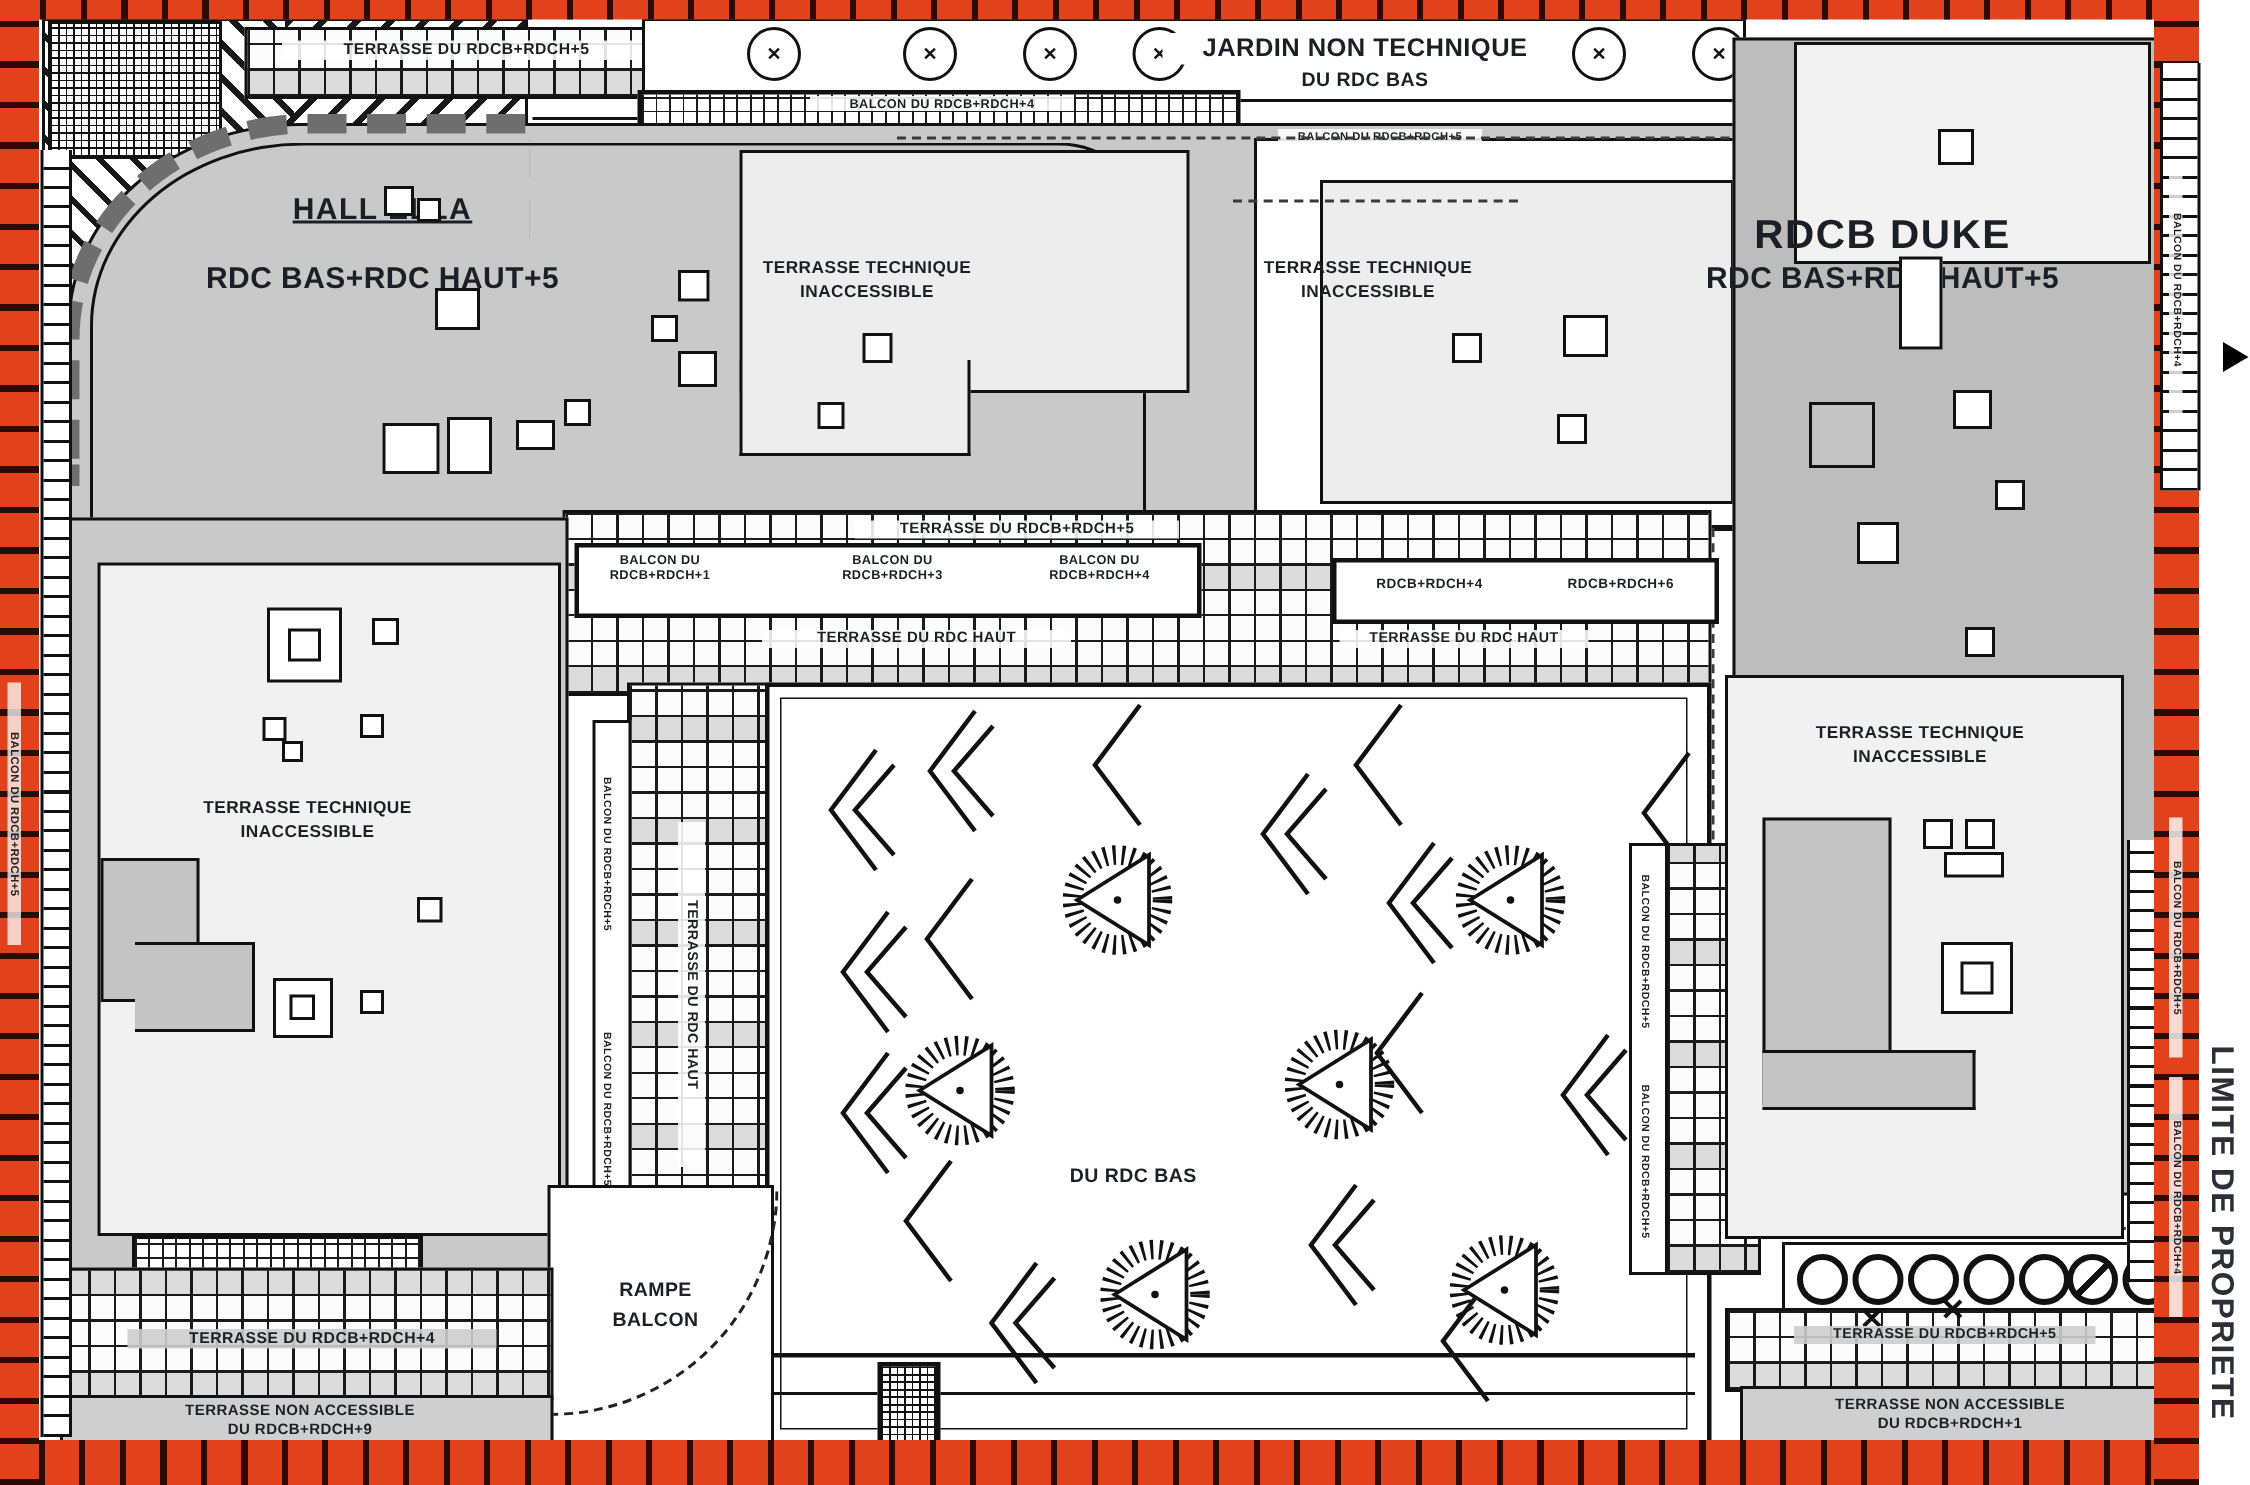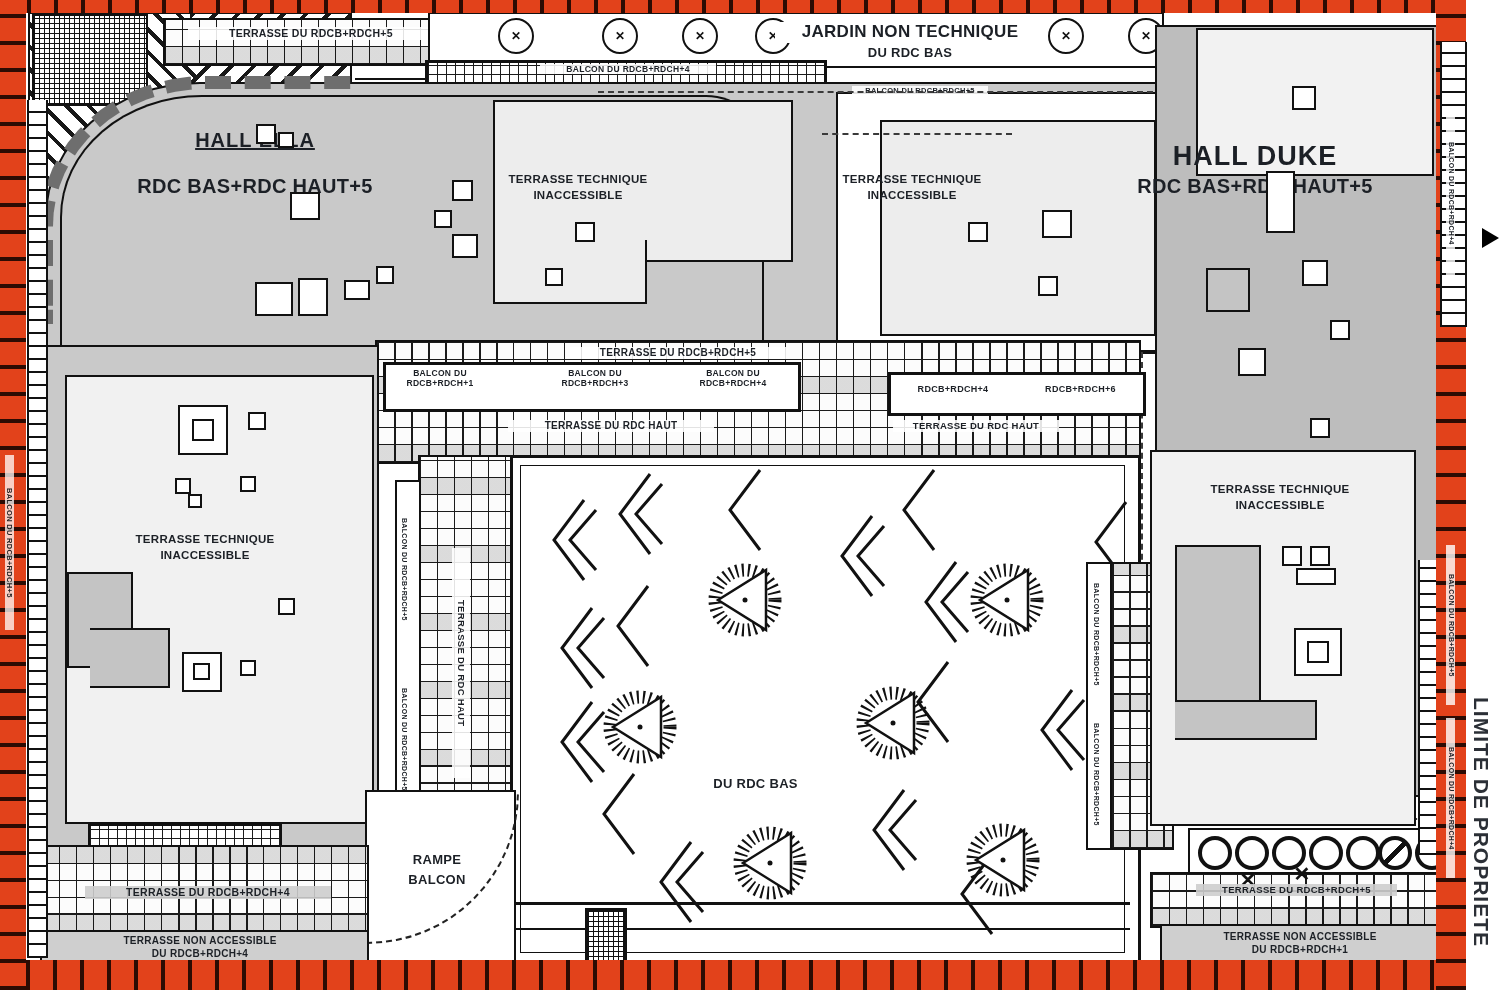--- a/index.html
+++ b/index.html
@@ -117,21 +117,21 @@
   <div class="abs sqw" style="left:1038px;top:276px;width:16px;height:16px;"></div>
   <div class="abs lbl chip" style="left:852px;top:86px;width:130px;font-size:7.5px;">BALCON DU RDCB+RDCH+5</div>
 
   <div class="abs dashH" style="left:598px;top:91px;width:555px;height:0;"></div>
   <div class="abs dashH" style="left:822px;top:133px;width:190px;height:0;"></div>
   <div class="abs dashH" style="left:1165px;top:818px;width:262px;height:0;"></div>
   <div class="abs dashV" style="left:1141px;top:352px;width:0;height:470px;"></div>
 
   <div class="abs graymd" style="left:1155px;top:25px;width:282px;height:768px;"></div>
   <div class="abs" style="left:1196px;top:28px;width:234px;height:144px;background:#f2f2f2;border:2px solid #111;"></div>
-  <div class="abs lbl" style="left:1130px;top:140px;width:250px;font-size:27px;letter-spacing:1px;">HALL DUKE</div>
+  <div class="abs lbl" style="left:1130px;top:140px;width:250px;font-size:27px;letter-spacing:1px;">RDCB DUKE</div>
   <div class="abs lbl" style="left:1105px;top:174px;width:300px;font-size:20px;">RDC BAS+RDC HAUT+5</div>
   <div class="abs sqw" style="left:1292px;top:86px;width:20px;height:20px;"></div>
   <div class="abs sqw" style="left:1266px;top:171px;width:25px;height:58px;"></div>
   <div class="abs sqg" style="left:1206px;top:268px;width:40px;height:40px;"></div>
   <div class="abs sqw" style="left:1302px;top:260px;width:22px;height:22px;"></div>
   <div class="abs sqw" style="left:1330px;top:320px;width:16px;height:16px;"></div>
   <div class="abs sqw" style="left:1238px;top:348px;width:24px;height:24px;"></div>
   <div class="abs sqw" style="left:1310px;top:418px;width:16px;height:16px;"></div>
 
   <div class="abs grid16" style="left:375px;top:340px;width:762px;height:120px;border:2px solid #111;"></div>
@@ -286,21 +286,21 @@
   <div class="abs" style="left:365px;top:790px;width:147px;height:172px;background:#fff;border:2.5px solid #111;"></div>
   <div class="abs" style="left:215px;top:640px;width:300px;height:300px;border:2.5px dashed #222;border-radius:50%;clip-path:inset(50% 0 0 50%);"></div>
   <div class="abs lbl" style="left:372px;top:852px;width:130px;font-size:13px;">RAMPE</div>
   <div class="abs lbl" style="left:372px;top:872px;width:130px;font-size:13px;">BALCON</div>
 
   <div class="abs grid8" style="left:88px;top:824px;width:190px;height:22px;border:2.5px solid #111;"></div>
   <div class="abs grid16" style="left:40px;top:845px;width:325px;height:85px;border:2.5px solid #111;"></div>
   <div class="abs lbl chipg" style="left:85px;top:886px;width:240px;font-size:10.5px;">TERRASSE DU RDCB+RDCH+4</div>
   <div class="abs" style="left:40px;top:930px;width:325px;height:32px;background:#cfcfcf;border:2.5px solid #111;"></div>
   <div class="abs lbl" style="left:80px;top:935px;width:240px;font-size:10px;">TERRASSE NON ACCESSIBLE</div>
-  <div class="abs lbl" style="left:80px;top:948px;width:240px;font-size:10px;">DU RDCB+RDCH+4</div>
+  <div class="abs lbl" style="left:80px;top:948px;width:240px;font-size:10px;">DU RDCB+RDCH+9</div>
 
   <div class="abs" style="left:1188px;top:828px;width:258px;height:44px;background:#fff;border:2.5px solid #111;"></div>
   <div class="abs ring" style="left:1198px;top:836px;width:26px;height:26px;"></div>
   <div class="abs ring" style="left:1235px;top:836px;width:26px;height:26px;"></div>
   <div class="abs ring" style="left:1272px;top:836px;width:26px;height:26px;"></div>
   <div class="abs ring" style="left:1309px;top:836px;width:26px;height:26px;"></div>
   <div class="abs ring" style="left:1346px;top:836px;width:26px;height:26px;"></div>
   <div class="abs ring" style="left:1378px;top:836px;width:26px;height:26px;background:linear-gradient(135deg,transparent 44%,#111 44%,#111 56%,transparent 56%);"></div>
   <div class="abs ring" style="left:1415px;top:836px;width:26px;height:26px;"></div>
   <div class="abs grid16" style="left:1150px;top:872px;width:296px;height:52px;border:2.5px solid #111;"></div>

